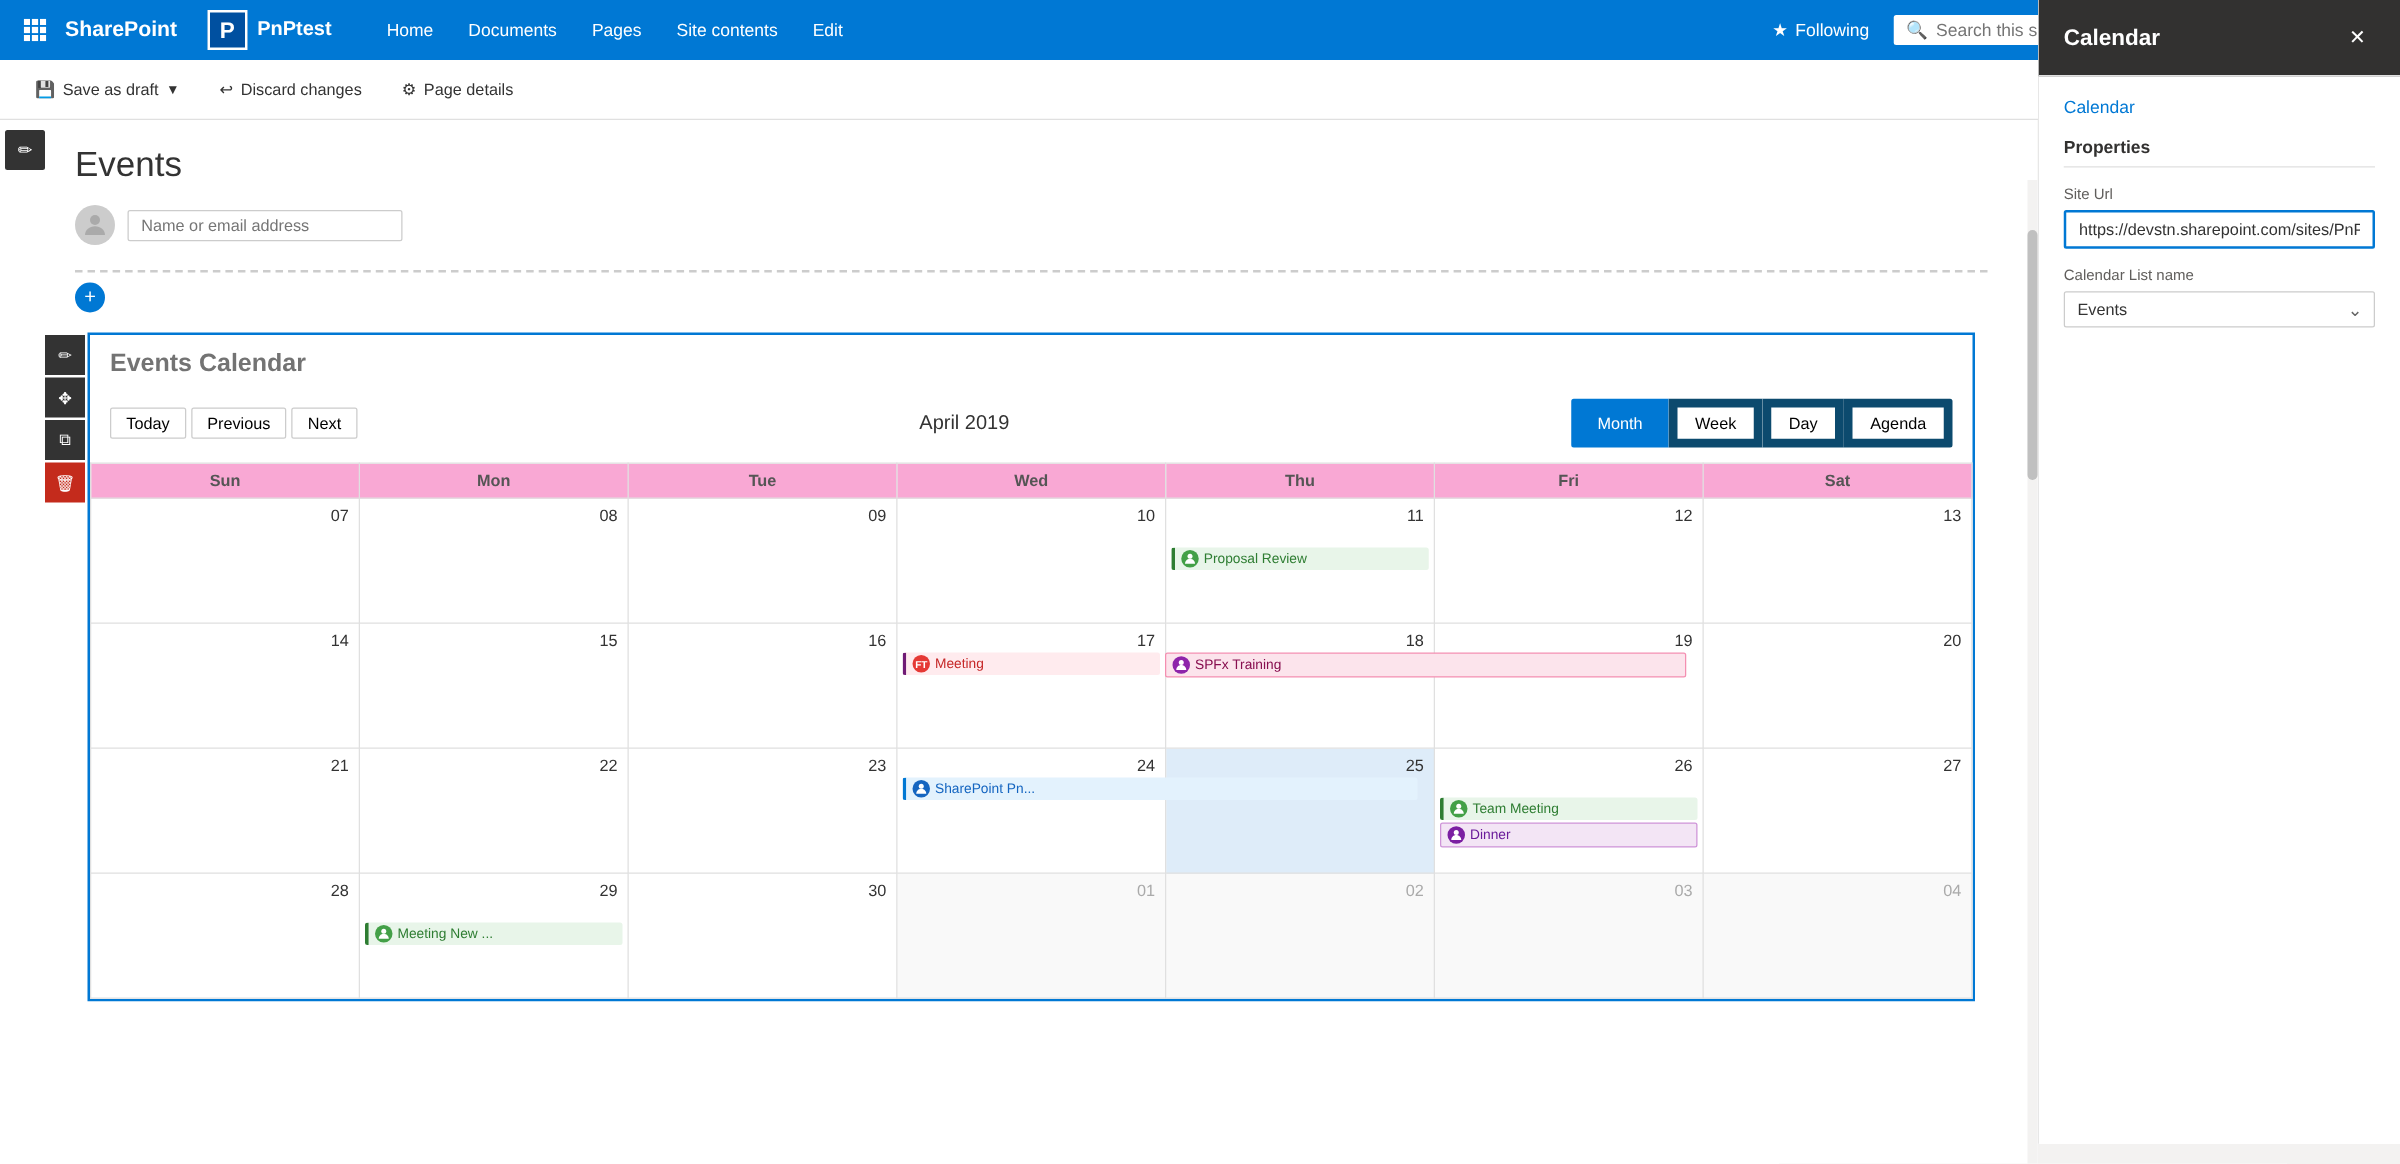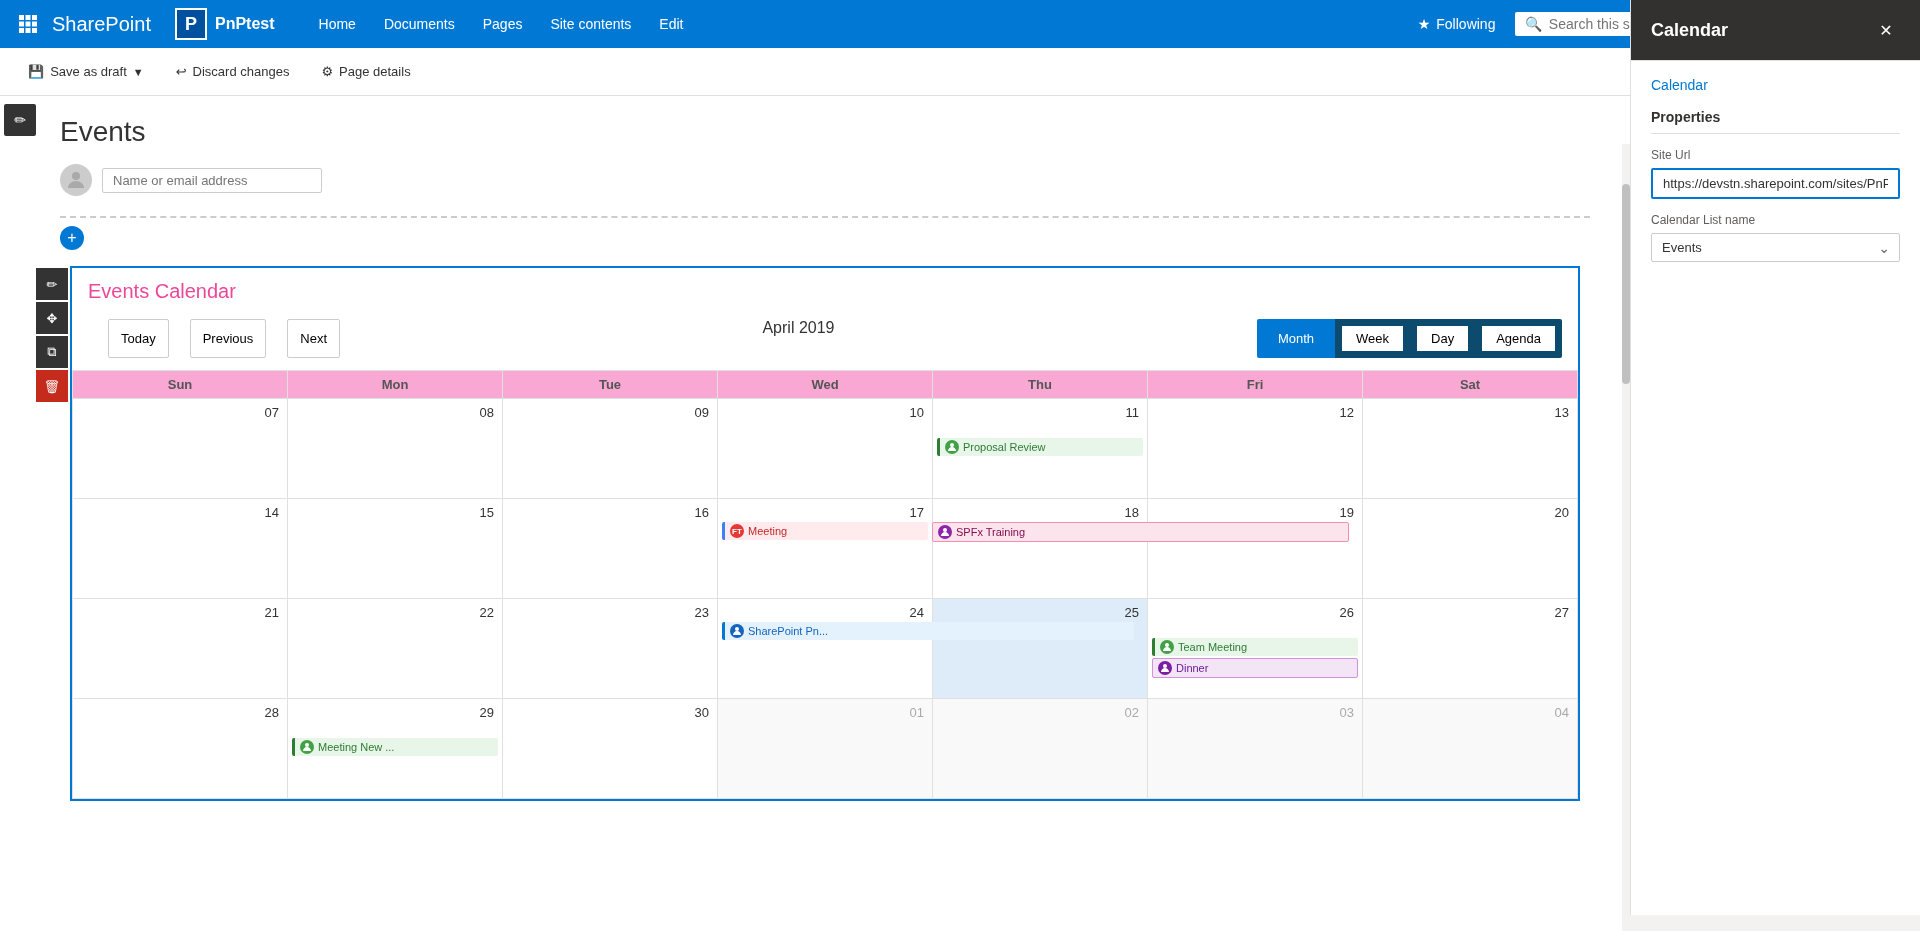--- a/index.html
+++ b/index.html
@@ -16,21 +16,21 @@
       position: fixed;
       top: 0; left: 0; right: 0;
       z-index: 100;
     }
     .top-nav .waffle-icon {
       width: 32px; height: 32px;
       display: flex; align-items: center; justify-content: center;
       cursor: pointer; margin-right: 8px;
     }
     .top-nav .app-name {
-      font-size: 20px; font-weight: 400; margin-right: 24px;
+      font-size: 17px; font-weight: 700; margin-right: 24px;
     }
     .top-nav .site-logo {
       width: 32px; height: 32px;
       background: #0050a0;
       border: 2px solid white;
       display: flex; align-items: center; justify-content: center;
       font-size: 18px; font-weight: 700; color: white;
       margin-right: 8px;
     }
     .top-nav .site-name {
@@ -186,21 +186,21 @@
       display: flex; align-items: center; justify-content: center;
       cursor: pointer; font-size: 13px;
     }
 
     .calendar-header {
       display: flex; align-items: center;
       padding: 12px 16px;
       gap: 8px;
     }
     .calendar-title {
-      font-size: 20px; font-weight: 400; color: #ec4899;
+      font-size: 20px; font-weight: 700; color: #737373;
     }
     .cal-nav-btn {
       padding: 4px 12px;
       border: 1px solid #ccc;
       background: white; cursor: pointer;
       font-size: 13px; border-radius: 2px;
     }
     .cal-month-label {
       font-size: 16px; font-weight: 500; color: #333;
       flex: 1; text-align: center;
@@ -265,21 +265,21 @@
       display: flex; align-items: center; gap: 4px;
       white-space: nowrap; overflow: hidden;
     }
     .event-avatar {
       width: 14px; height: 14px; border-radius: 50%;
       flex-shrink: 0;
       display: flex; align-items: center; justify-content: center;
       font-size: 8px; font-weight: 700; color: white;
     }
     .event-green { background: #e8f5e9; color: #2e7d32; border-left: 3px solid #2e7d32; margin-top: 16px; }
-    .event-red { background: #ffebee; color: #c62828; border-left: 3px solid #3b82f6; }
+    .event-red { background: #ffebee; color: #c62828; border-left: 3px solid #701a75; }
     .event-blue { background: #e3f2fd; color: #1565c0; border-left: 3px solid #0078d4; }
     .event-pink { background: #fce4ec; color: #880e4f; border: 1px solid #f48fb1; text-align: right; }
     .event-purple { background: #f3e5f5; color: #6a1b9a; border: 1px solid #ce93d8; }
 
     
     .right-panel {
       position: fixed;
       right: 0; top: 0; bottom: 16px;
       width: 290px;
       background: white;
@@ -456,21 +456,21 @@
         <div class="webpart-tool-btn">✏</div>
         <div class="webpart-tool-btn">✥</div>
         <div class="webpart-tool-btn">⧉</div>
         <div class="webpart-tool-btn" style="background:#c42b1c;">🗑</div>
       </div>
 
       <div class="calendar-header">
         <span class="calendar-title">Events Calendar</span>
       </div>
 
-      <div style="display:flex; padding: 4px 16px 12px 16px; gap:21px;margin-left:20px;">
+      <div style="display:flex; align-items:center; padding: 4px 16px 12px 16px; gap:4px;">
         <button class="cal-nav-btn">Today</button>
         <button class="cal-nav-btn">Previous</button>
         <button class="cal-nav-btn">Next</button>
         <span class="cal-month-label">April 2019</span>
         <div class="view-buttons">
           <button class="view-btn active">Month</button>
           <button class="view-btn">Week</button>
           <button class="view-btn">Day</button>
           <button class="view-btn">Agenda</button>
         </div>

